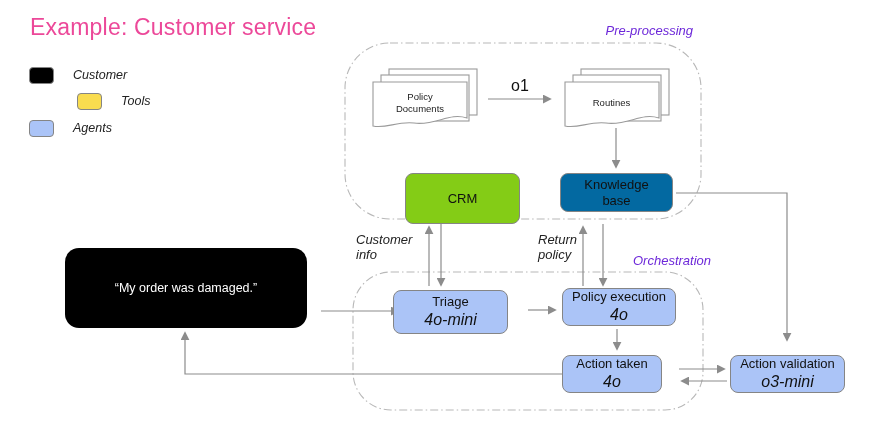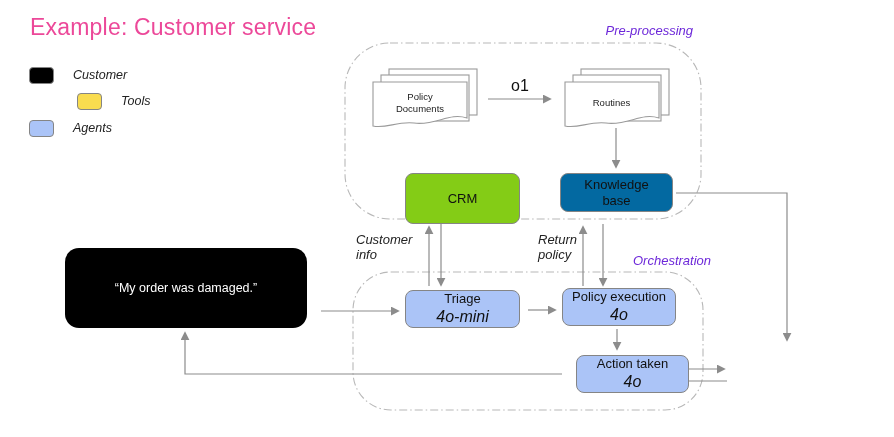--- a/index.html
+++ b/index.html
@@ -115,26 +115,30 @@
 
   <div class="abs edge-label pre" style="left:356px; top:232px;">Customer
 info</div>
   <div class="abs edge-label pre" style="left:538px; top:232px;">Return
 policy</div>
 
   <div class="customer-box" style="left: 65px; top: 248px; width: 242px; height: 80px; background-color: rgb(0, 0, 0);">
     <span>“My order was damaged.”</span>
   </div>
 
-  <div class="node" style="left: 405px; top: 290px; width: 115px; height: 38px; background-color: rgb(171, 196, 247);">
+  <div class="node" style="left: 393px; top: 290px; width: 115px; height: 44px; background-color: rgb(171, 196, 247);">
     <div>Triage</div>
     <div class="model">4o-mini</div>
   </div>
   <div class="node" style="left: 562px; top: 288px; width: 114px; height: 38px; background-color: rgb(171, 196, 247);">
     <div>Policy execution</div>
     <div class="model">4o</div>
   </div>
-  <div class="node" style="left: 576px; top: 355px; width: 113px; height: 38px; background-color: rgb(171, 196, 247);">
+  <div class="node" style="left: 562px; top: 355px; width: 100px; height: 38px; background-color: rgb(171, 196, 247);">
     <div>Action taken</div>
     <div class="model">4o</div>
+  </div>
+  <div class="node" style="left: 730px; top: 355px; width: 115px; height: 38px; background-color: rgb(171, 196, 247);">
+    <div>Action validation</div>
+    <div class="model">o3-mini</div>
   </div>
 
 </div>
 
 </body></html>

